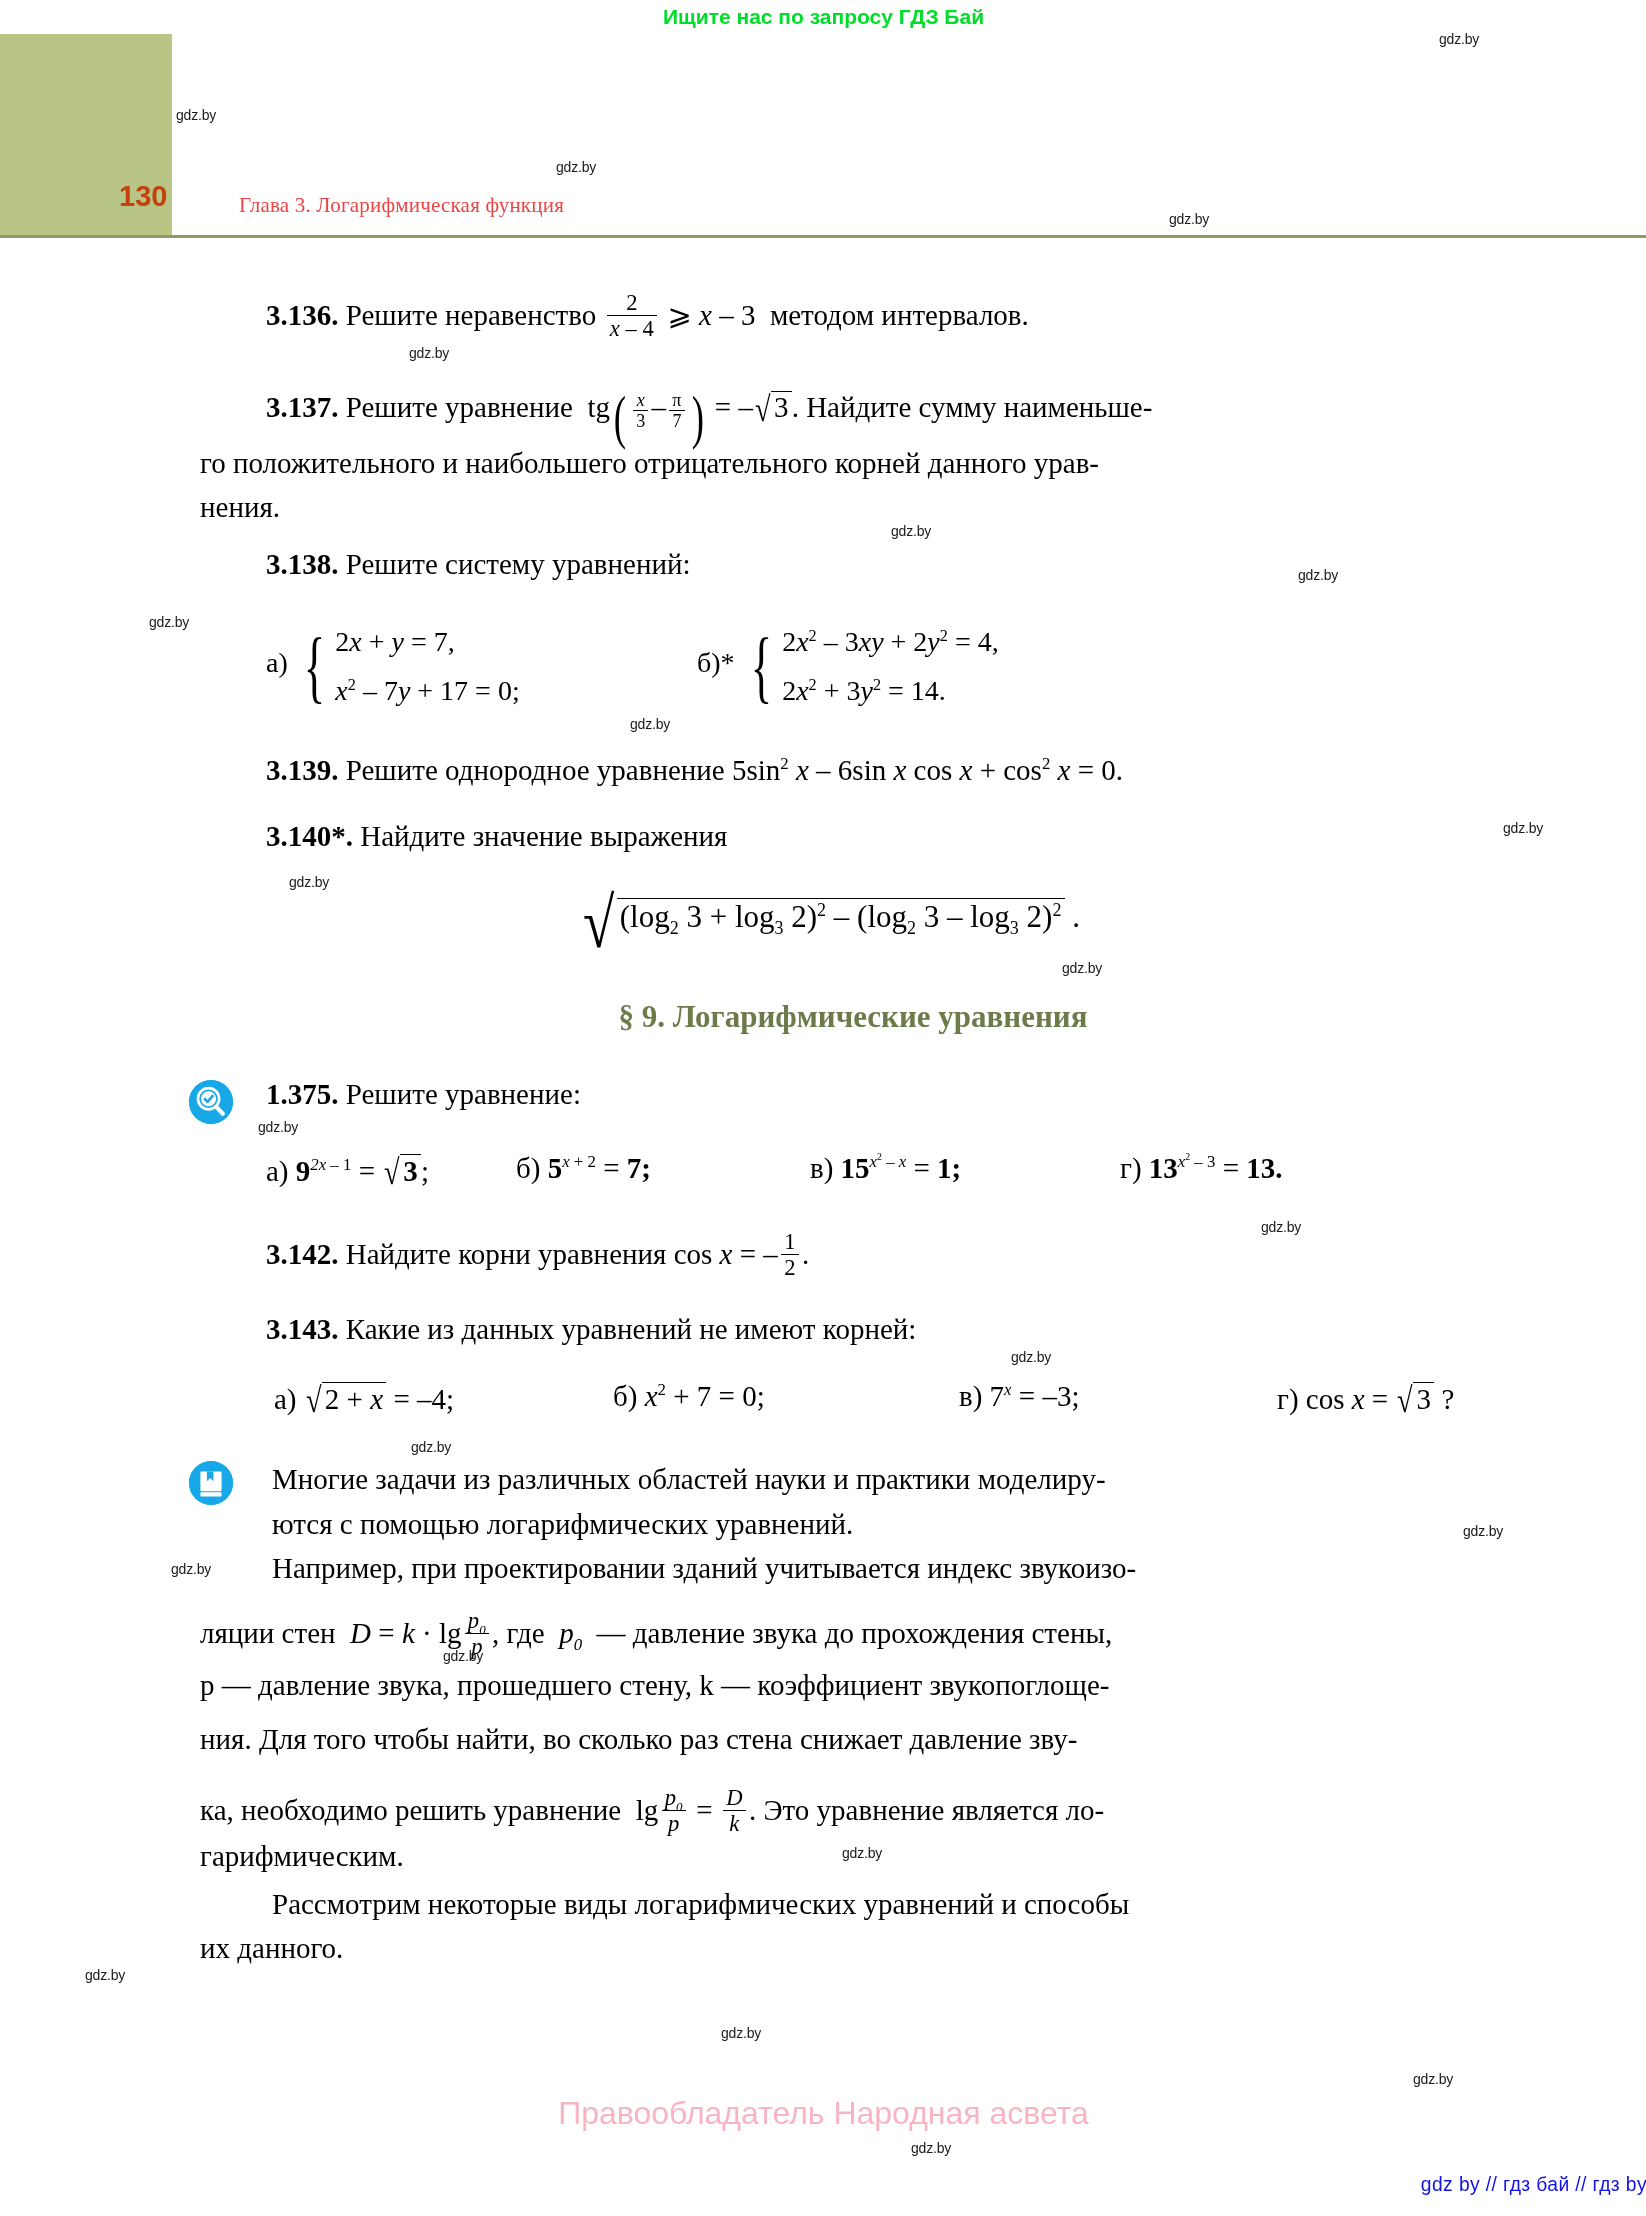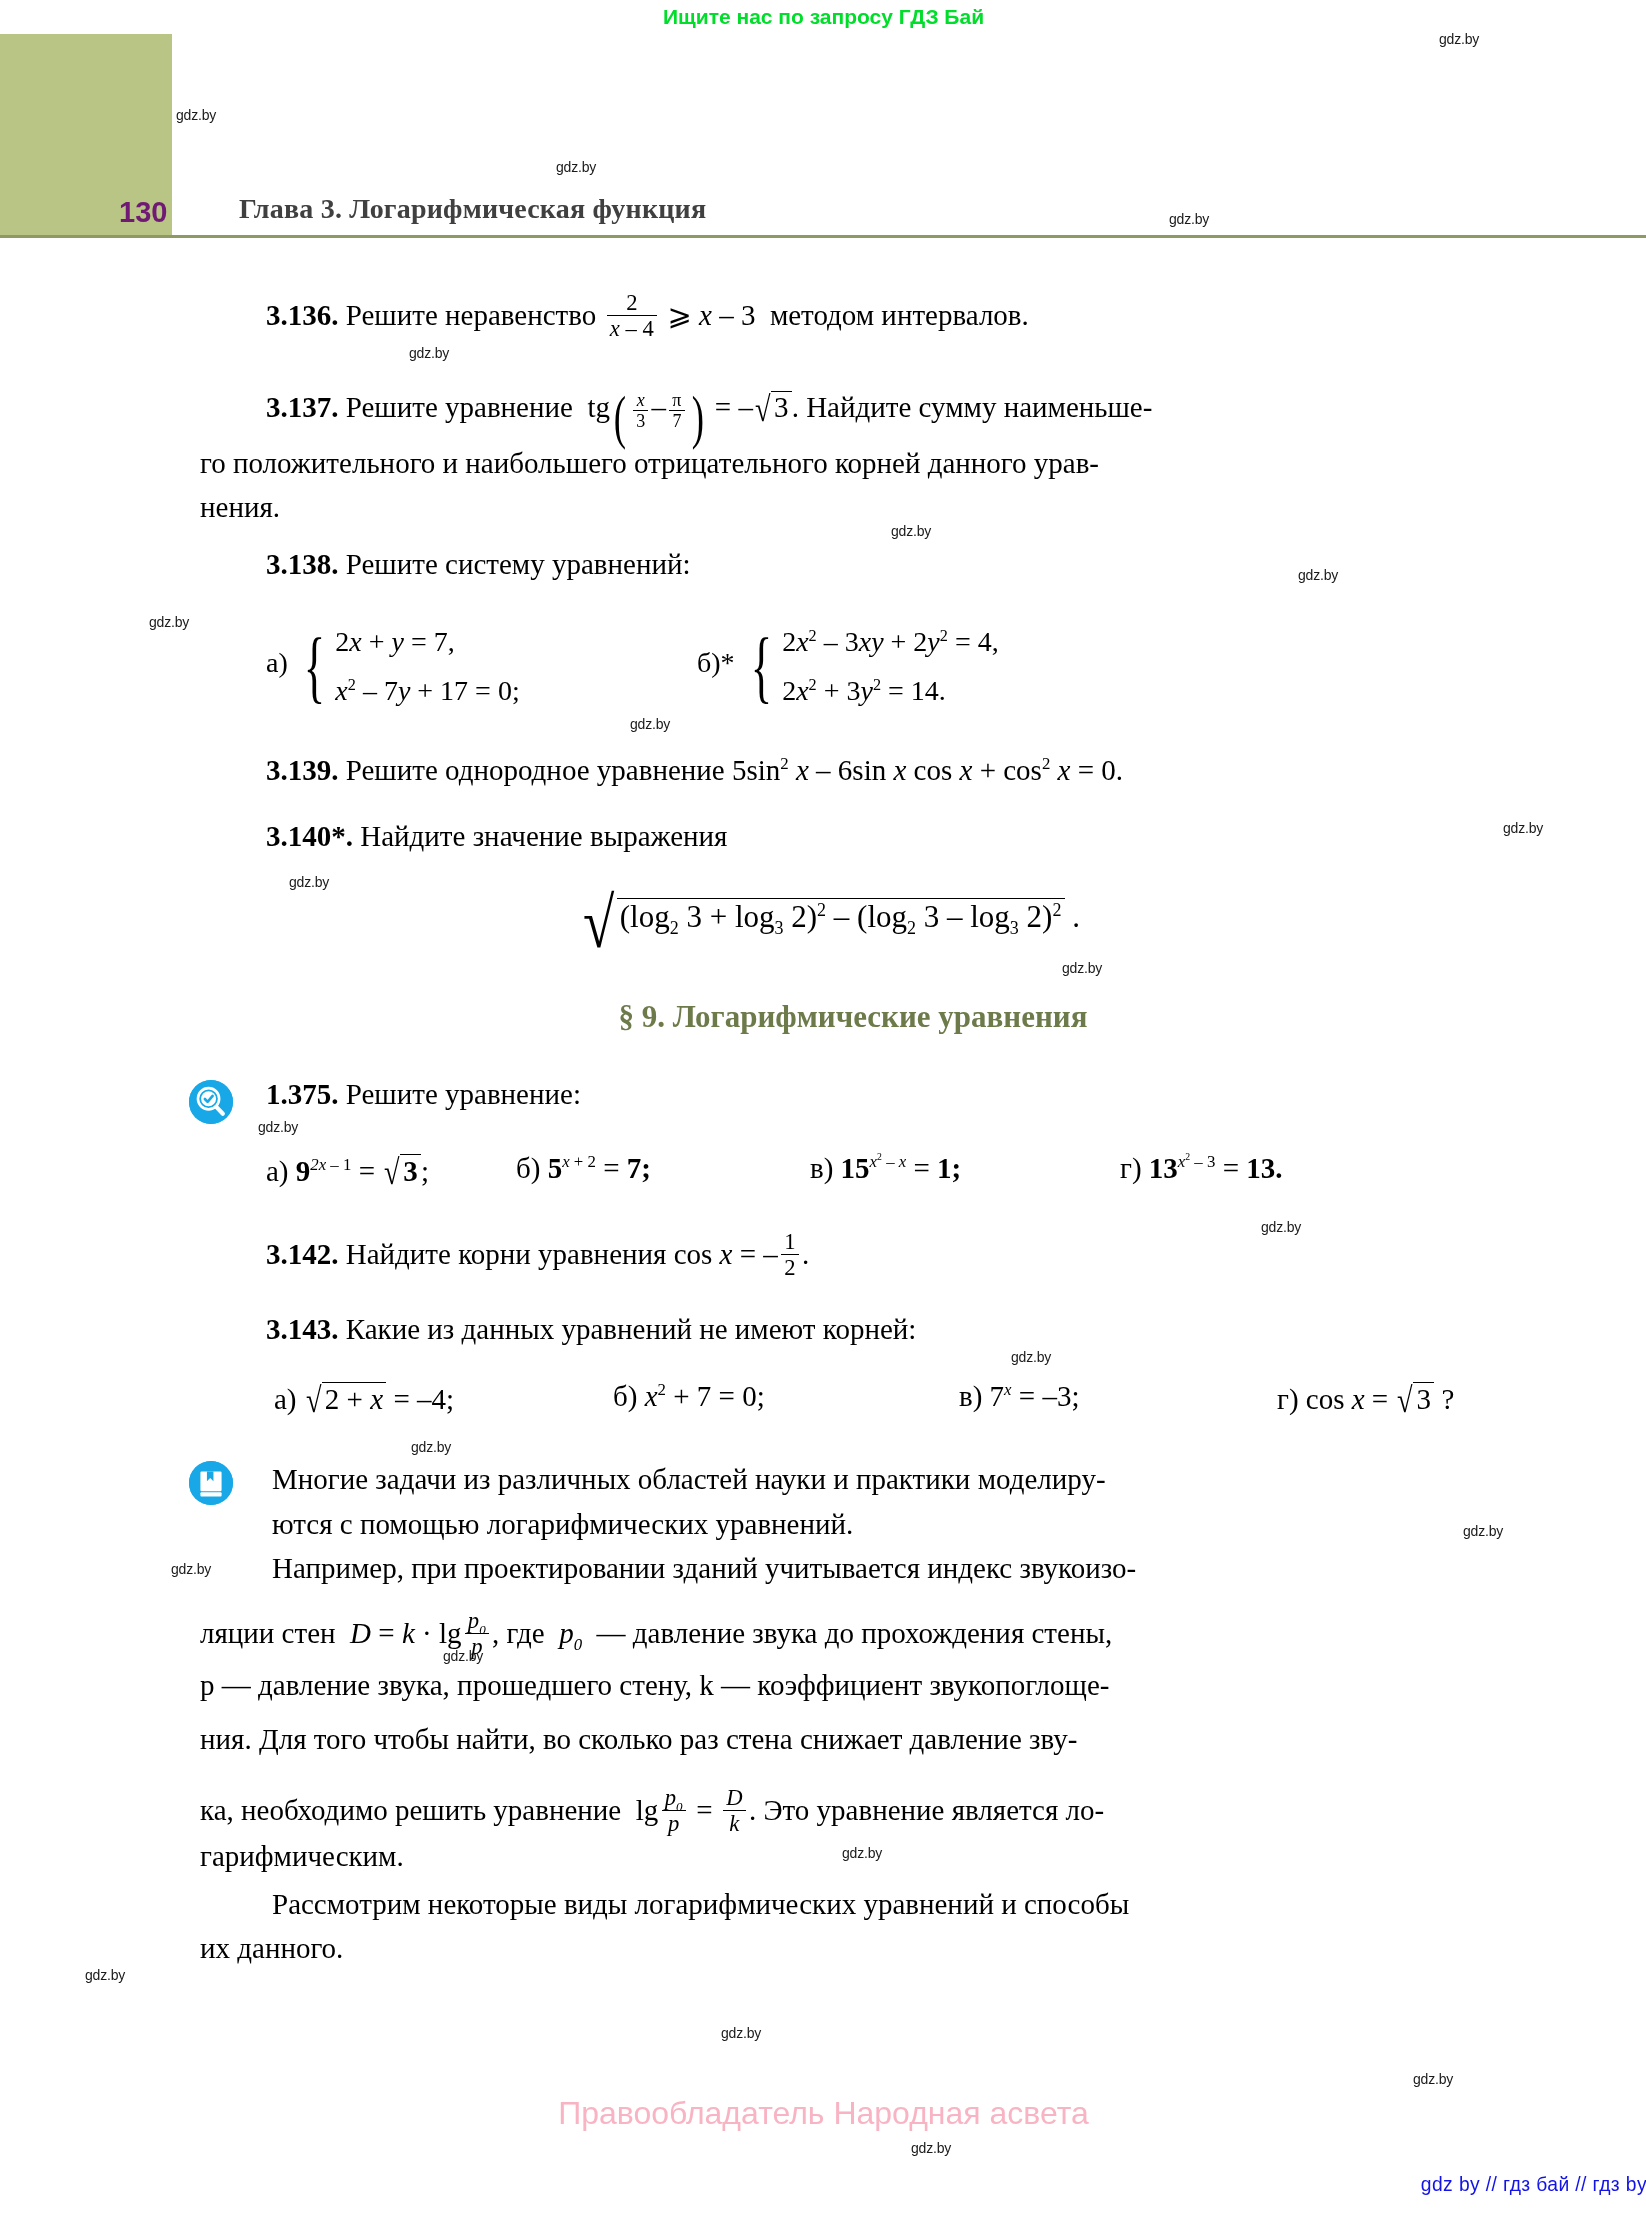--- a/index.html
+++ b/index.html
@@ -44,34 +44,34 @@
     position: absolute;
     left: 0;
     top: 34px;
     width: 172px;
     height: 201px;
     background: #b9c585;
   }
   .page-num {
     position: absolute;
     left: 119px;
-    top: 196px;
+    top: 180px;
     font-family: "Liberation Sans", sans-serif;
     font-weight: bold;
     font-size: 29px;
-    color: #701a75;
+    color: #c2410c;
   }
   .chapter-title {
     position: absolute;
     left: 239px;
     top: 193px;
     font-family: "Liberation Serif", serif;
-    font-weight: bold;
-    font-size: 28px;
-    color: #404040;
+    font-weight: normal;
+    font-size: 21px;
+    color: #ef4444;
     letter-spacing: 0.2px;
   }
   .header-rule {
     position: absolute;
     left: 0;
     top: 235px;
     width: 1647px;
     height: 3.2px;
     background: #8e9a63;
   }

